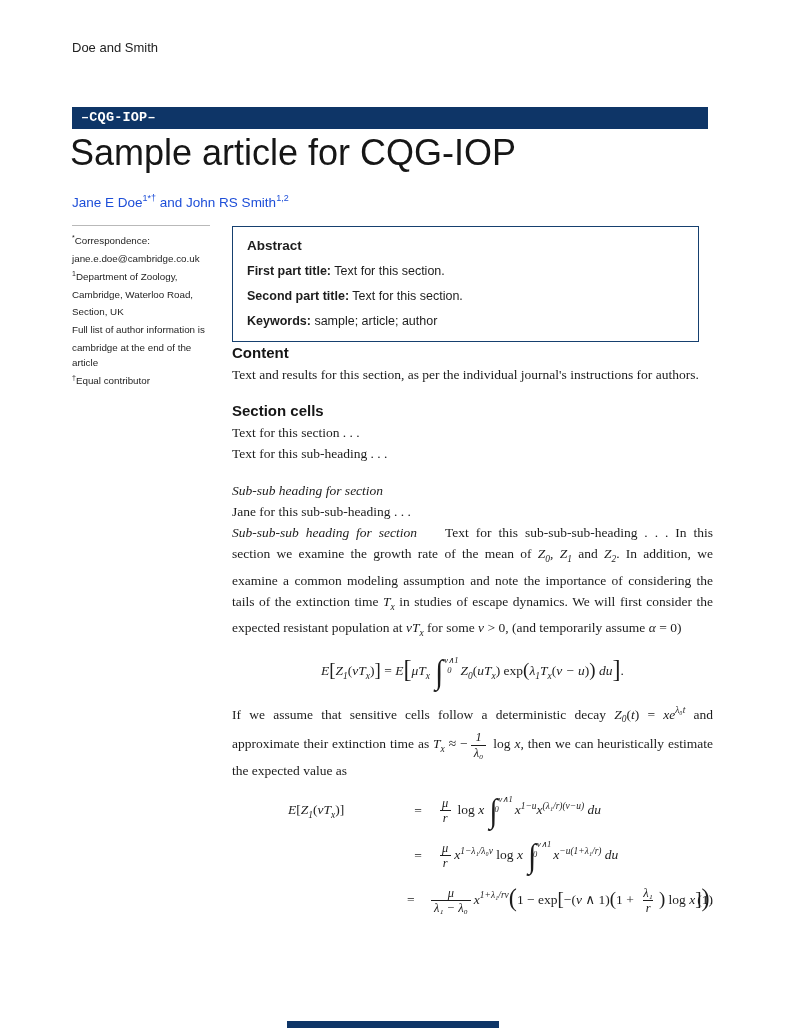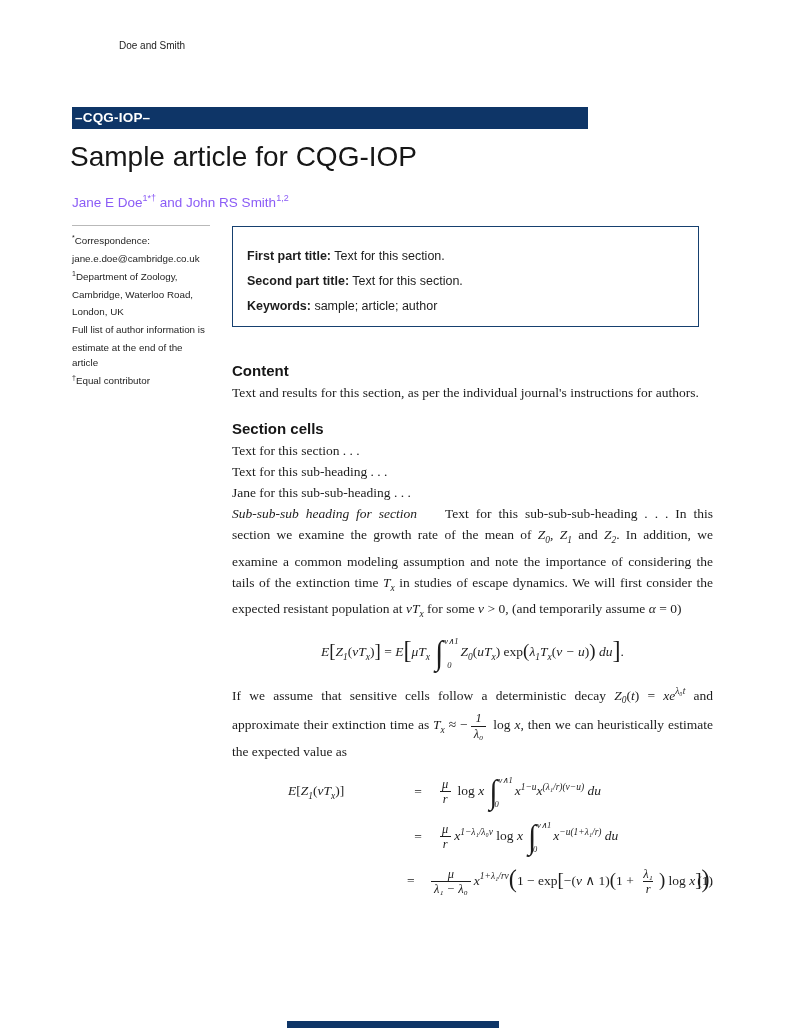--- a/index.html
+++ b/index.html
@@ -4,55 +4,55 @@
 <style>
   html,body { margin:0; padding:0; background:#ffffff; }
   .page {
     position:relative; width:794px; height:1028px; margin:0 auto;
     background:#ffffff; overflow:hidden; color:#1c1c1c;
     font-family:"Liberation Serif", serif;
   }
 
   .running-head {
     position:absolute; left:72px; top:40px;
-    font-family:"Liberation Sans", sans-serif; font-size:10px; color:#222;margin-left:47px;
+    font-family:"Liberation Sans", sans-serif; font-size:13px; color:#222;
   }
   .banner {
-    position:absolute; left:72px; top:107px; width:516px; height:22px;
+    position:absolute; left:72px; top:107px; width:636px; height:22px;
     background:#0e3567; color:#ffffff; box-sizing:border-box;
-    font-family:Liberation Sans, sans-serif; font-weight:bold; font-size:13.5px;
-    line-height:22px; padding-left:3px; letter-spacing:.2px;
+    font-family:Liberation Mono, monospace; font-weight:bold; font-size:13.5px;
+    line-height:22px; padding-left:9px; letter-spacing:.2px;
   }
   .page-title {
-    position:absolute; left:70px; top:141px; width:650px;
-    font-family:"Liberation Sans", sans-serif; font-size:28px; font-weight:normal; color:#161616;
+    position:absolute; left:70px; top:132px; width:650px;
+    font-family:"Liberation Sans", sans-serif; font-size:36px; font-weight:normal; color:#161616;
   }
   .authors {
     position:absolute; left:72px; top:193px;
-    font-family:"Liberation Sans", sans-serif; font-size:13.5px; color:#8b5cf6;
+    font-family:"Liberation Sans", sans-serif; font-size:13.5px; color:#1d4ed8;
   }
   .authors sup { font-size:9px; }
 
   .side {
     position:absolute; left:72px; top:225px; width:138px;
     border-top:1px solid #b9b9b9; padding-top:5px;
     font-family:"Liberation Sans", sans-serif; font-size:9.8px; line-height:14.6px; color:#1d1d1d;
   }
   .side sup { font-size:7px; }
 
   .abstract {
     position:absolute; left:232px; top:226px; width:467px; box-sizing:border-box;
     border:1.5px solid #16406f; padding:11px 14px 13px;
     font-family:"Liberation Sans", sans-serif; font-size:12.5px; color:#1c1c1c;
   }
   .abstract .abs-heading { font-weight:bold; font-size:13.5px; margin:0 0 2px; }
   .abstract .abs-row { margin-top:11px; }
   .abstract .abs-row b { font-weight:bold; }
 
-  .main { position:absolute; left:232px; top:362px; width:481px; }
+  .main { position:absolute; left:232px; top:344px; width:481px; }
   .main h1 {
     font-family:"Liberation Sans", sans-serif; font-size:15px; font-weight:bold;
     margin:17px 0 3px; color:#161616;
   }
   .main h1.first { margin-top:0; }
   .main h2 {
     font-family:"Liberation Sans", sans-serif; font-size:13.5px; font-weight:normal;
     margin:19px 0 2px; color:#1c1c1c;
   }
   .main h3 {
@@ -72,21 +72,21 @@
   .mBig { font-style:normal; font-size:180%; vertical-align:-8%; }
   .frac {
     display:inline-flex; flex-direction:column; align-items:center; vertical-align:middle;
     margin:0 3px; line-height:1.15; font-size:92%;
   }
   .frac .num, .frac .den { padding:0 3px; font-style:italic; white-space:nowrap; }
   .frac .den { border-top:1px solid #1c1c1c; }
   .intwrap { display:inline-flex; align-items:center; vertical-align:middle; margin:0 2px 0 5px; }
   .int { font-size:30px; line-height:1; font-style:normal; transform:scaleY(1.12); }
   .ilim {
-    display:flex; flex-direction:column; justify-content:space-between; height:34px;
+    display:flex; flex-direction:column; height:34px;
     font-size:8.5px; font-style:italic; padding-left:1px;
   }
   .ilim .isub { margin-left:-4px; }
 
   .eq-display { text-align:center; margin:11px 0 11px; font-size:13.5px; white-space:nowrap; }
 
   .eqb { margin-top:13px; font-size:13.5px; }
   .eqb-row { display:flex; align-items:center; position:relative; padding-left:56px; margin-bottom:11px; white-space:nowrap; }
   .eq-lhs { width:112px; }
   .eq-rel { width:36px; text-align:center; }
@@ -106,42 +106,44 @@
 
   <div class="page-title">Sample article for CQG-IOP</div>
 
   <div class="authors"><span>Jane E Doe</span><sup>1*†</sup><span> and </span><span>John RS Smith</span><sup>1,2</sup></div>
 
   <div class="side">
     <div class="side-line"><sup>*</sup><span>Correspondence:</span></div>
     <div class="side-line"><sup></sup><span>jane.e.doe@cambridge.co.uk</span></div>
     <div class="side-line"><sup>1</sup><span>Department of Zoology,</span></div>
     <div class="side-line"><sup></sup><span>Cambridge, Waterloo Road,</span></div>
-    <div class="side-line"><sup></sup><span>London, UK</span></div>
+    <div class="side-line"><sup></sup><span>Section, UK</span></div>
     <div class="side-line"><sup></sup><span>Full list of author information is</span></div>
-    <div class="side-line"><sup></sup><span>estimate at the end of the article</span></div>
+    <div class="side-line"><sup></sup><span>cambridge at the end of the article</span></div>
     <div class="side-line"><sup>†</sup><span>Equal contributor</span></div>
   </div>
 
   <div class="abstract">
+    <div class="abs-heading">Abstract</div>
     <div class="abs-row"><b>First part title:</b><span> Text for this section.</span></div>
     <div class="abs-row"><b>Second part title:</b><span> Text for this section.</span></div>
     <div class="abs-row"><b>Keywords:</b><span> sample; article; author</span></div>
   </div>
 
   <div class="main">
 
     <h1 class="first">Content</h1>
     <p>Text and results for this section, as per the individual journal's instructions for authors.</p>
 
     <h1>Section cells</h1>
     <p>Text for this section . . .</p>
 
     <p>Text for this sub-heading . . .</p>
 
+    <h3>Sub-sub heading for section</h3>
     <p>Jane for this sub-sub-heading . . .</p>
 
     <p class="para-block"><i class="runin">Sub-sub-sub heading for section</i><span><span class="mr">Text for this sub-sub-sub-heading . . . In this section we examine the growth rate of the mean of </span><span class="mi">Z</span><sub class="msub">0</sub><span class="mr">, </span><span class="mi">Z</span><sub class="msub">1</sub><span class="mr"> and </span><span class="mi">Z</span><sub class="msub">2</sub><span class="mr">. In addition, we examine a common modeling assumption and note the importance of considering the tails of the extinction time </span><span class="mi">T</span><sub class="msub">x</sub><span class="mr"> in studies of escape dynamics. We will first consider the expected resistant population at </span><span class="mi">vT</span><sub class="msub">x</sub><span class="mr"> for some </span><span class="mi">v</span><span class="mr"> &gt; 0, (and temporarily assume </span><span class="mi">α</span><span class="mr"> = 0)</span></span></p>
 
     <div class="eq-display"><span class="mi">E</span><span class="mbig">[</span><span class="mi">Z</span><sub class="msub">1</sub><span class="mr">(</span><span class="mi">vT</span><sub class="msub">x</sub><span class="mr">)</span><span class="mbig">]</span><span class="mr"> = </span><span class="mi">E</span><span class="mBig">[</span><span class="mi">μT</span><sub class="msub">x</sub><span class="intwrap">
           <span class="int">∫</span>
           <span class="ilim">
             <span class="isup">v∧1</span>
             <span class="isub">0</span>
           </span>

